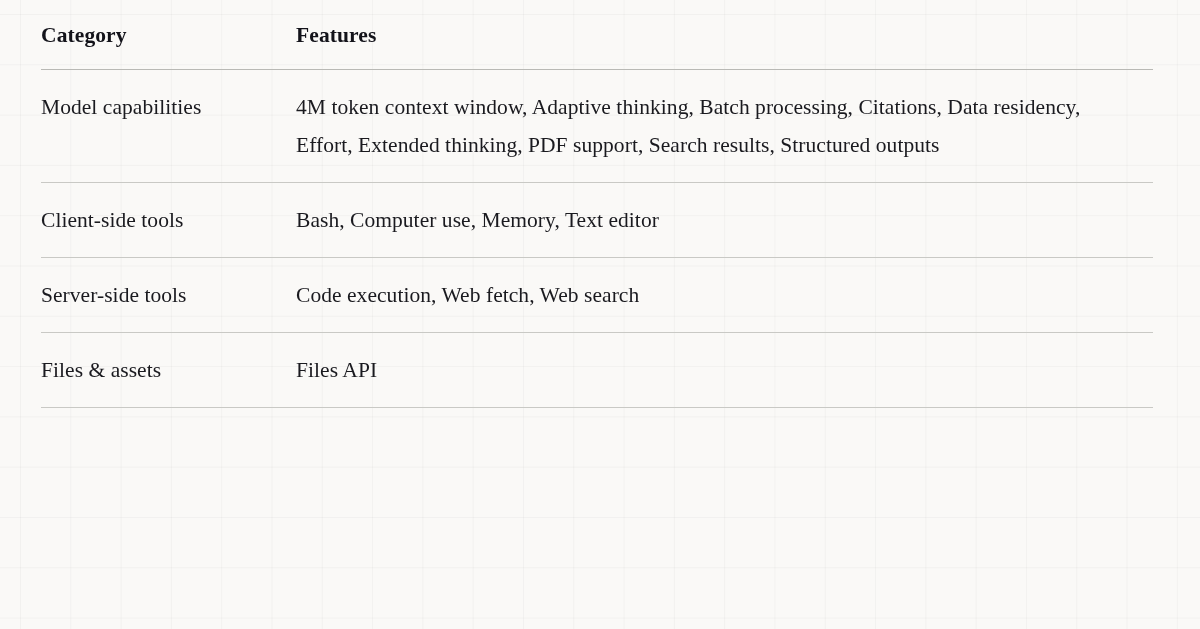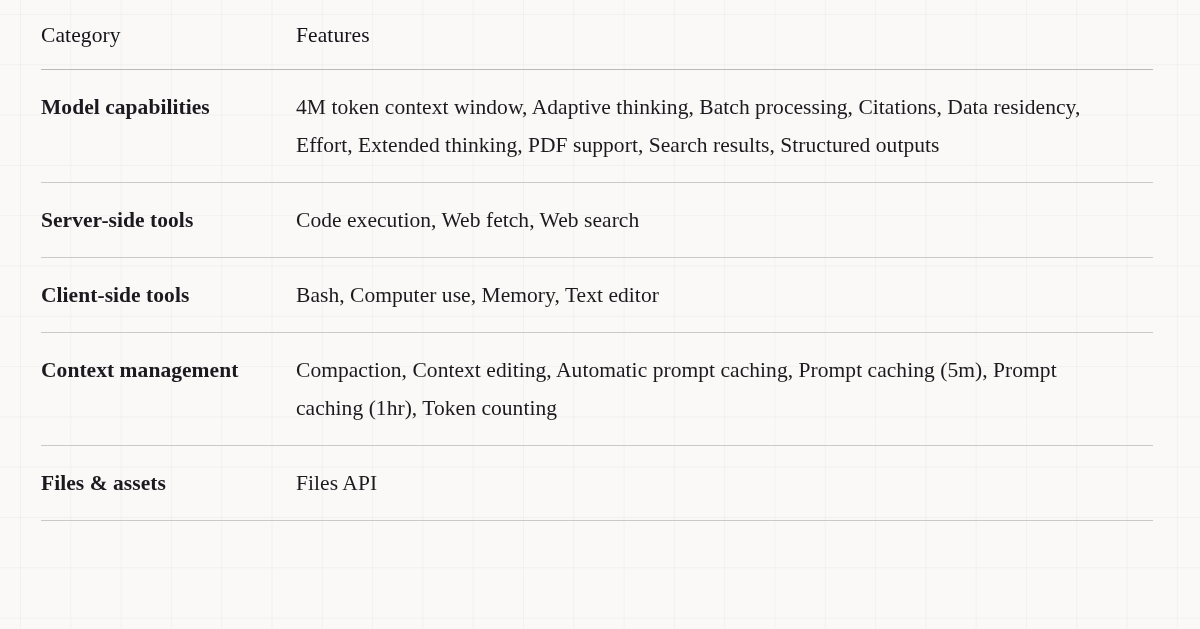--- a/index.html
+++ b/index.html
@@ -44,21 +44,21 @@
     border-collapse: collapse;
     table-layout: fixed;
   }
 
   table#feature-table col.col-category { width: 255px; }
   table#feature-table col.col-features { width: auto; }
 
   thead th {
     text-align: left;
     vertical-align: top;
-    font-weight: normal;
+    font-weight: bold;
     font-size: 21.5px;
     line-height: 1.25;
     color: #13131a;
     padding: 22px 0 20px 0;
     border-bottom: 1px solid #b9b9b5;
     letter-spacing: 0.1px;
   }
 
   thead th.cell-features { padding-left: 0; }
 
@@ -69,21 +69,20 @@
     line-height: 38px;
     color: #1a1a1f;
     padding: 18px 0 18px 0;
     border-bottom: 1px solid #c9c9c5;
     letter-spacing: 0.05px;
   }
 
   tbody td.cell-category {
     padding-right: 18px;
     white-space: nowrap;
-    font-weight: bold;
   }
 
   tbody td.cell-features {
     padding-right: 34px;
   }
 
   tbody tr:last-child td {
     border-bottom: 1px solid #c9c9c5;
   }
 </style>
@@ -103,30 +102,26 @@
         <th class="cell-category">Category</th>
         <th class="cell-features">Features</th>
       </tr>
     </thead>
     <tbody>
       <tr>
         <td class="cell-category">Model capabilities</td>
         <td class="cell-features">4M token context window, Adaptive thinking, Batch processing, Citations, Data residency, Effort, Extended thinking, PDF support, Search results, Structured outputs</td>
       </tr>
       <tr>
-        <td class="cell-category">Server-side tools</td>
-        <td class="cell-features">Code execution, Web fetch, Web search</td>
-      </tr>
-      <tr>
         <td class="cell-category">Client-side tools</td>
         <td class="cell-features">Bash, Computer use, Memory, Text editor</td>
       </tr>
       <tr>
-        <td class="cell-category">Context management</td>
-        <td class="cell-features">Compaction, Context editing, Automatic prompt caching, Prompt caching (5m), Prompt caching (1hr), Token counting</td>
+        <td class="cell-category">Server-side tools</td>
+        <td class="cell-features">Code execution, Web fetch, Web search</td>
       </tr>
       <tr>
         <td class="cell-category">Files &amp; assets</td>
         <td class="cell-features">Files API</td>
       </tr>
     </tbody>
   </table>
 </div>
 
 </body></html>

